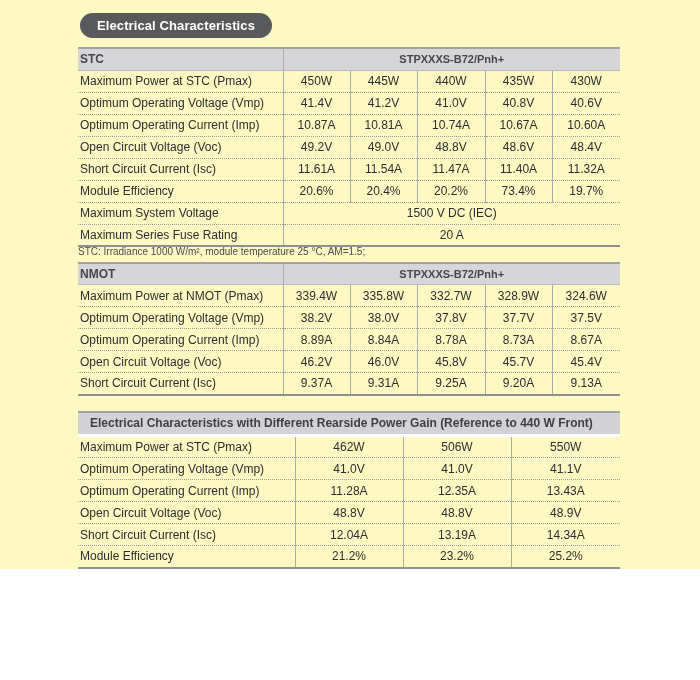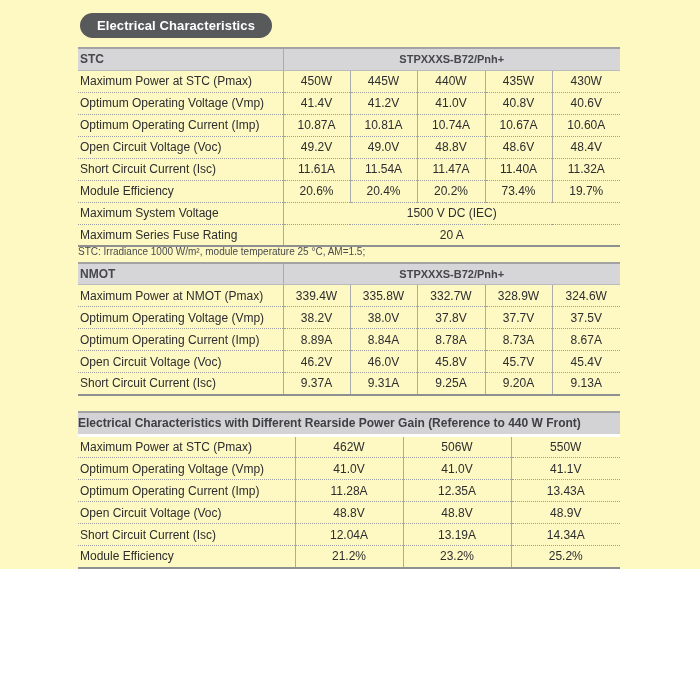--- a/index.html
+++ b/index.html
@@ -35,21 +35,21 @@
   }
   tr.head-row td.val { font-size:11px; }
   tr.r td { border-bottom:1px dotted #9c9d9f; }
 
   .t1 { margin-top:9px; }
   .footnotes { font-size:10px; line-height:10.5px; color:#4b4b4d; }
   .t2 { margin-top:4px; }
   .t3 { margin-top:15px; }
   tr.t3-head td {
     background:#d3d3d5; font-weight:bold; color:#3f4043;
-    height:24px; padding-left:0; font-size:12px;
+    height:24px; padding-left:12px; font-size:12px;
     border-bottom:3px solid #ffffff;
   }
 </style>
 </head>
 <body>
 
 <div class="page">
   <div class="content">
 
     <div class="badge">Electrical Characteristics</div>

